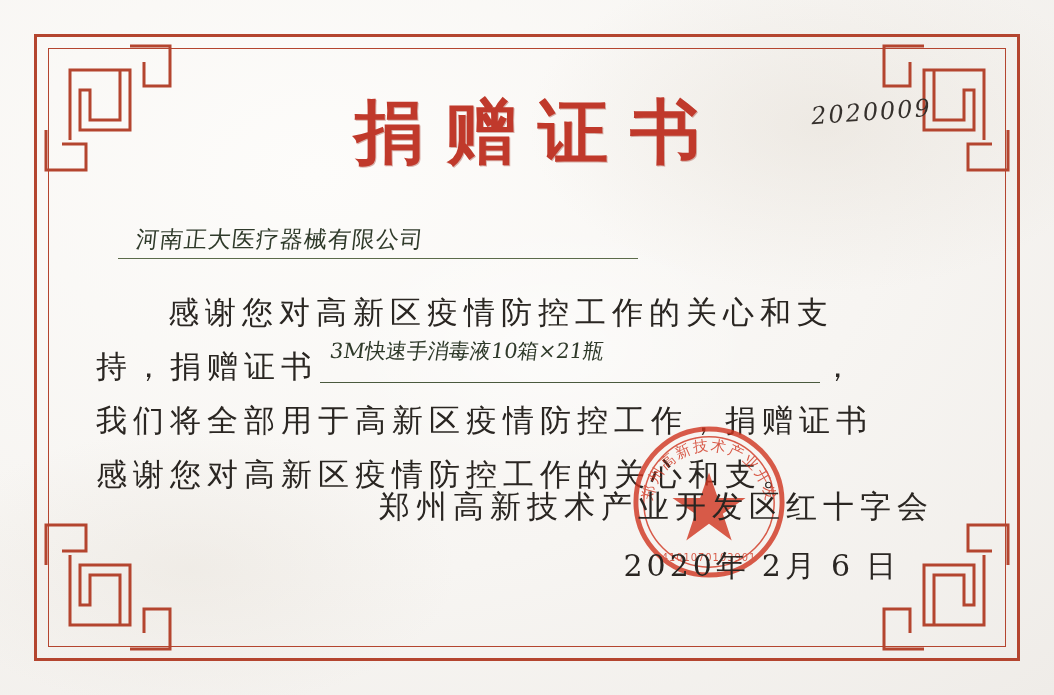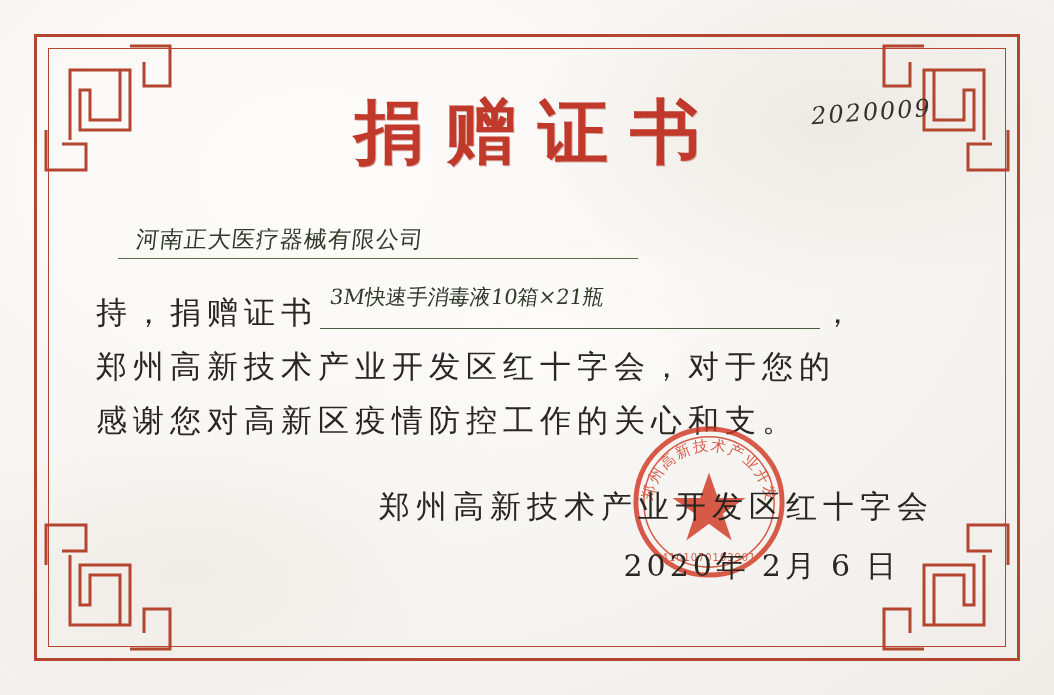--- a/index.html
+++ b/index.html
@@ -214,24 +214,25 @@
 
     <div class="doc-number">2020009</div>
 
     <div class="title">捐赠证书</div>
 
     <div class="recipient-row">
       <span class="recipient-name">河南正大医疗器械有限公司</span>
     </div>
 
     <div class="body-text">
+      <div class="body-line indent2">感谢您对高新区疫情防控工作的关心和支</div>
       <div class="body-line">
         <span>持，捐赠证书</span><span class="blank-line"><span class="hand">3M快速手消毒液10箱×21瓶</span></span><span>，</span>
       </div>
-      <div class="body-line">郑州高新技术产业开发区红十字会，对于您的</div>
+      <div class="body-line">我们将全部用于高新区疫情防控工作，捐赠证书</div>
       <div class="body-line">感谢您对高新区疫情防控工作的关心和支。</div>
     </div>
 
     <svg class="seal" viewBox="0 0 160 160">
       <circle cx="80" cy="80" r="74" fill="none" stroke="#d0341f" stroke-width="5"></circle>
       <circle cx="80" cy="80" r="66" fill="none" stroke="#d0341f" stroke-width="1.5"></circle>
       <polygon fill="#d0341f" points="80,50 89,76 117,76 94,92 103,119 80,102 57,119 66,92 43,76 71,76"></polygon>
       <path id="sealArc" d="M 22 86 A 58 58 0 0 1 138 86" fill="none"></path>
       <text font-family="DejaVu Serif, serif" font-size="15" fill="#d0341f" letter-spacing="2">
         <textPath href="#sealArc" startOffset="4%">郑州高新技术产业开发区红十字会</textPath>

